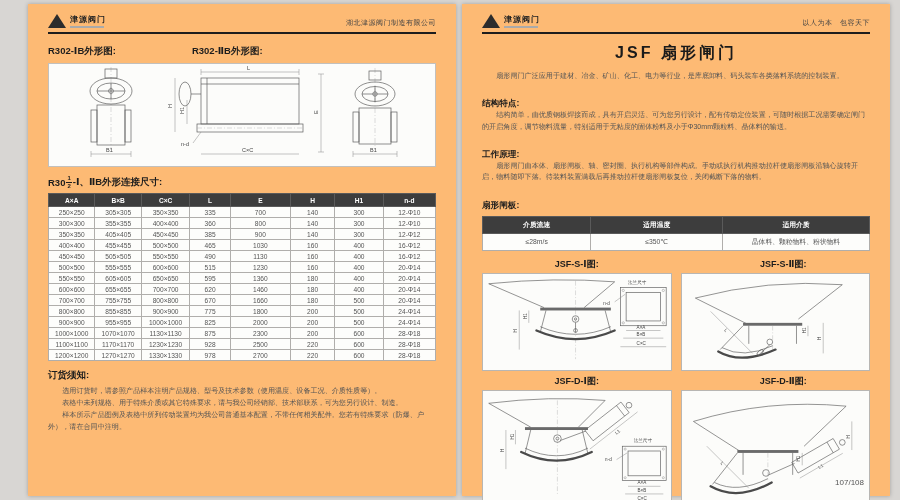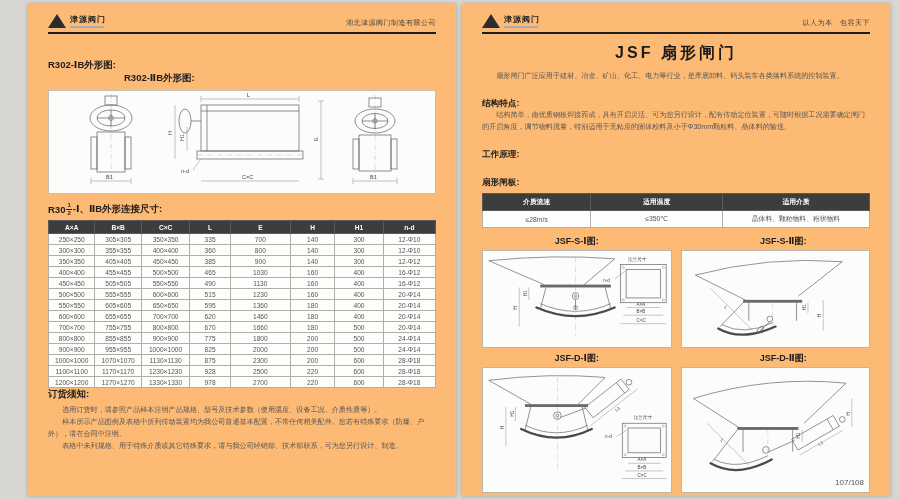--- a/index.html
+++ b/index.html
@@ -18,34 +18,34 @@
   .hd { display:flex; justify-content:space-between; align-items:flex-end;
         padding-bottom:4px; border-bottom:2.5px solid #1d1d1d; }
   .logo { display:flex; align-items:center; gap:4px; }
   .logo-tri { width:0; height:0; border-left:9px solid transparent;
               border-right:9px solid transparent; border-bottom:14px solid #2c2c2c; }
   .logo-txt { display:flex; flex-direction:column; }
   .logo-name { font-weight:bold; font-size:8px; color:#222; letter-spacing:1px; }
   .logo-sub { height:2px; width:34px; background:#aaa; margin-top:1px; }
   .hd-right { font-size:7px; color:#444; letter-spacing:.5px; }
   
-  .fig-titles { display:flex; margin-top:25px;flex-direction:column; }
+  .fig-titles { display:flex; margin-top:11px; }
   .fig-title { font-weight:bold; font-size:9.5px; color:#1d1d1d; }
   .fig-title.second { margin-left:76px; }
   .draw-box { margin-top:5px; border:1px solid #c2c0bd; background:#fcfcfa; }
   .tbl-title { margin-top:8px; font-weight:bold; font-size:9.5px; color:#1d1d1d;
                display:flex; align-items:center; }
   .frac { display:inline-flex; flex-direction:column; font-size:6px; line-height:1.1;
           text-align:center; margin:0 1px; }
   .frac .top { border-bottom:1px solid #1d1d1d; padding:0 1px; }
   table.dim { width:100%; border-collapse:collapse; margin-top:4px; font-size:6.6px; table-layout:fixed; }
   table.dim th { background:#3d3d3d; color:#fff; font-weight:bold; padding:2.5px 0;
                  border:1px solid #5a5a5a; }
   table.dim td { border:1px solid #b0aeab; text-align:center; padding:1.5px 0; color:#555; background:#fdfdfb; }
-  .notes { }
+  .notes { margin-top:8px; }
   .notes-title { font-weight:bold; font-size:9.5px; color:#1d1d1d; margin-bottom:3px; }
   .notes p { font-size:7.1px; color:#555; line-height:1.7; text-indent:2em; }
   
   .r-title { text-align:center; font-size:16px; font-weight:bold; color:#1a1a1a;
              letter-spacing:3px; margin-top:9px; }
   .intro { margin-top:7px; font-size:7.1px; color:#555; line-height:1.6; text-indent:2em; }
   .sec-h { font-weight:bold; font-size:8.6px; color:#1d1d1d; margin-top:16px; }
   .sec-b { font-size:7.1px; color:#555; line-height:1.6; text-indent:2em; }
   table.perf { width:100%; border-collapse:collapse; margin-top:4px; font-size:6.8px; table-layout:fixed; }
   table.perf th { background:#3d3d3d; color:#fff; font-weight:bold; padding:3px 0; border:1px solid #5a5a5a; }
@@ -318,22 +318,22 @@
             <td>220</td>
             <td>600</td>
             <td>28-Φ18</td>
           </tr>
         </tbody>
     </table>
 
     <div class="notes">
       <div class="notes-title">订货须知:</div>
       <p>选用订货时，请参照产品样本注明产品规格、型号及技术参数（使用温度、设备工况、介质性质等）。</p>
+      <p>表格中未列规格、用于特殊介质或其它特殊要求，请与我公司经销部、技术部联系，可为您另行设计、制造。</p>
       <p>样本所示产品图例及表格中所列传动装置均为我公司普通基本配置，不带任何相关配件。您若有特殊要求（防爆、户外），请在合同中注明。</p>
-      <p>表格中未列规格、用于特殊介质或其它特殊要求，请与我公司经销部、技术部联系，可为您另行设计、制造。</p>
     </div>
   </div>
 
   <div class="page">
     <div class="hd">
       <div class="logo">
         <div class="logo-tri"></div>
         <div class="logo-txt">
           <span class="logo-name">津源阀门</span>
           <span class="logo-sub"></span>
@@ -342,20 +342,21 @@
       <div class="hd-right">以人为本　包容天下</div>
     </div>
 
     <div class="r-title">JSF 扇形闸门</div>
     <p class="intro">扇形闸门广泛应用于建材、冶金、矿山、化工、电力等行业，是库底卸料、码头装车各类落料系统的控制装置。</p>
 
     <div class="sec-h">结构特点:</div>
     <p class="sec-b">结构简单，由优质钢板焊接而成，具有开启灵活、可为您另行设计，配有传动定位装置，可随时根据工况需要确定闸门的开启角度，调节物料流量，特别适用于无粘度的固体粉料及小于Φ30mm颗粒料、晶体料的输送。</p>
 
     <div class="sec-h">工作原理:</div>
+    <p class="sec-b">扇形闸门由本体、扇形闸板、轴、密封圈、执行机构等部件构成。手动或执行机构推动拉杆使扇形闸板沿轴心旋转开启，物料随即下落。待装料装置满载后再推动拉杆使扇形闸板复位，关闭截断下落的物料。</p>
 
     <div class="sec-h">扇形闸板:</div>
     <table class="perf">
       <colgroup>
           <col style="width:28%">
           <col style="width:34%">
           <col style="width:38%">
         </colgroup>
       <thead>
         <tr>

